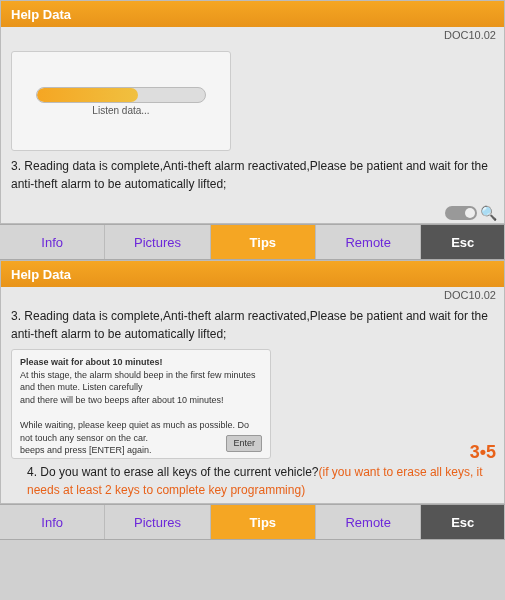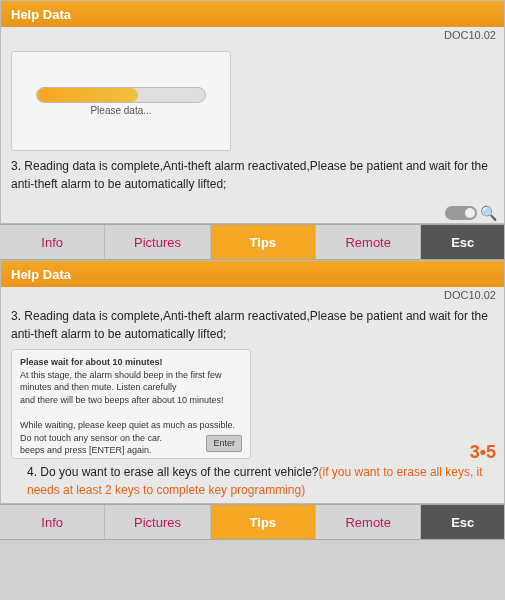--- a/index.html
+++ b/index.html
@@ -78,21 +78,21 @@
       width: 60%;
       background: linear-gradient(to right, #f5a623, #f0c040);
       border-radius: 8px;
     }
 
     .image-box2 {
       background: #f5f5f5;
       border: 1px solid #ccc;
       border-radius: 3px;
       margin: 4px 0 4px 0;
-      width: 240px;
+      width: 260px;
       height: 110px;
       padding: 6px 8px;
       font-size: 9px;
       color: #333;
       line-height: 1.4;
       position: relative;
     }
     .image-box2 .enter-btn {
       position: absolute;
       bottom: 6px;
@@ -141,21 +141,21 @@
       border-top: 1px solid #aaa;
       border-bottom: 1px solid #aaa;
       height: 36px;
     }
     .tab {
       display: flex;
       align-items: center;
       justify-content: center;
       padding: 0 16px;
       font-size: 13px;
-      color: #be185d;
+      color: #6d28d9;
       cursor: pointer;
       border-right: 1px solid #bbb;
       background: #d5d5d5;
       flex: 1;
     }
     .tab.active {
       background: #f5a623;
       color: white;
       font-weight: bold;
     }
@@ -202,21 +202,21 @@
   <div class="help-data-header">
     <span>Help Data</span>
   </div>
   <div class="doc-ref">DOC10.02</div>
   <div class="content-area">
     <div class="image-box">
       <div style="display:flex;flex-direction:column;align-items:center;">
         <div class="progress-bar-container">
           <div class="progress-bar-fill"></div>
         </div>
-        <div style="font-size:10px;color:#555;margin-top:2px;">Please data...</div>
+        <div style="font-size:10px;color:#555;margin-top:2px;">Listen data...</div>
       </div>
     </div>
     <div class="step-text">3. Reading data is complete,Anti-theft alarm reactivated,Please be patient and wait for the anti-theft alarm to be automatically lifted;</div>
   </div>
   <div class="scrollbar-area">
     <div class="scroll-toggle"></div>
     <div class="zoom-icon">🔍</div>
   </div>
 </div>
 

